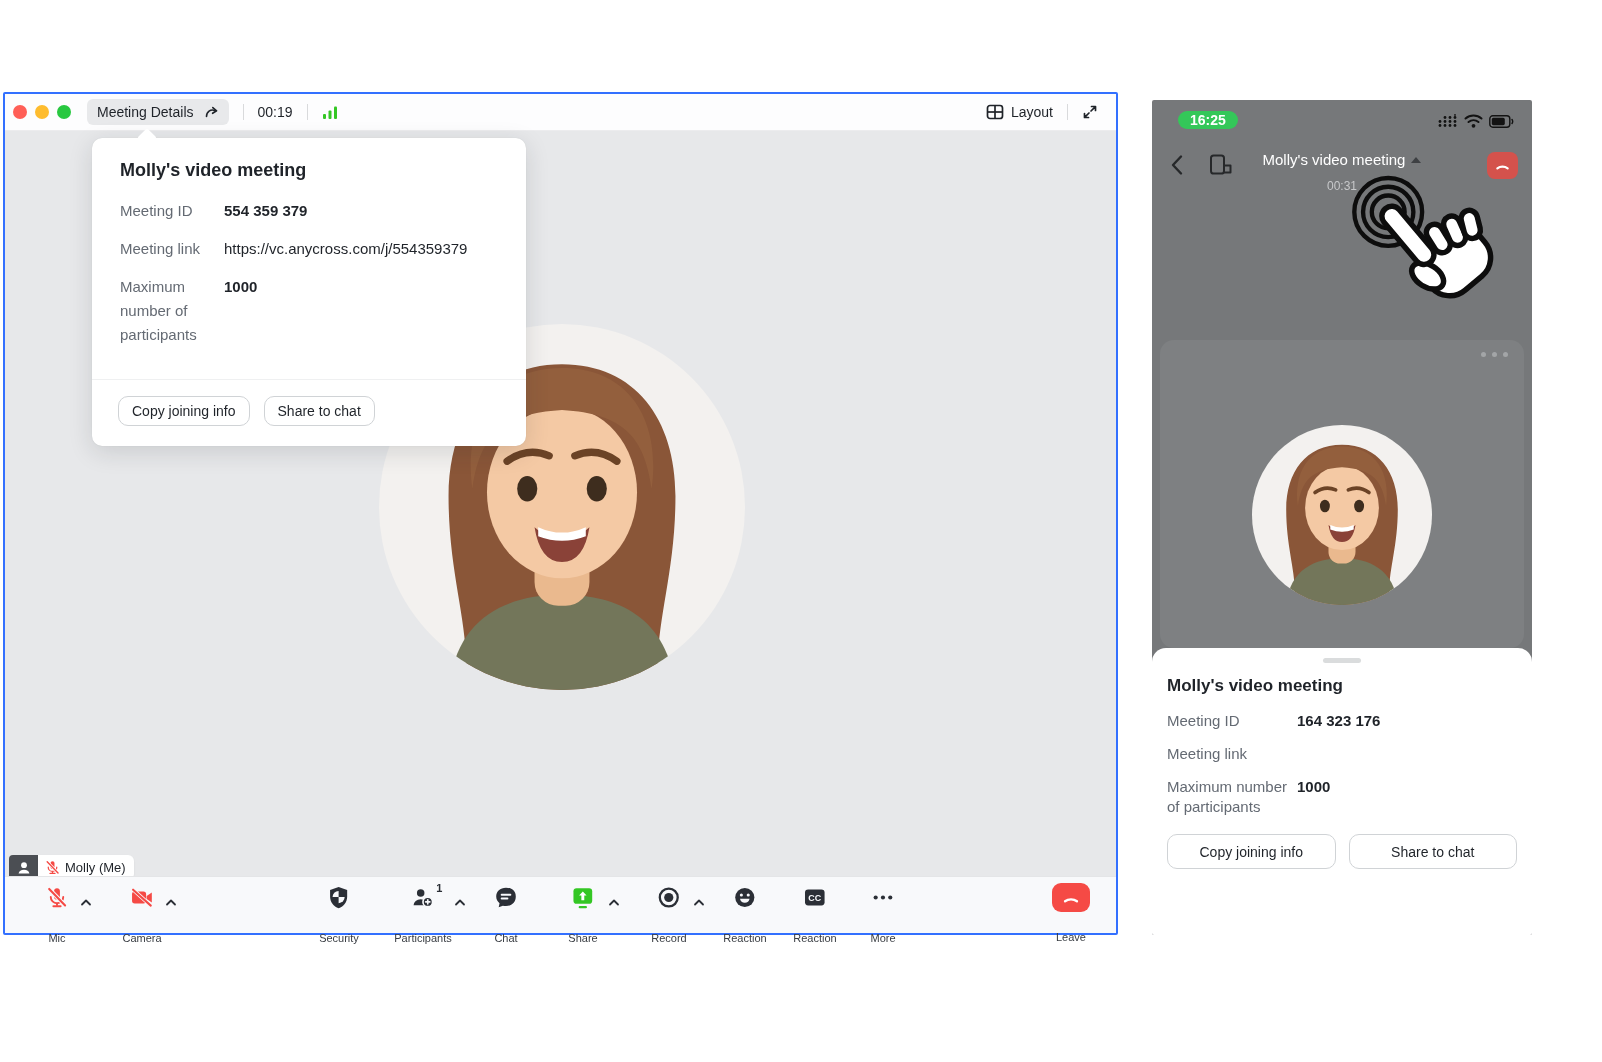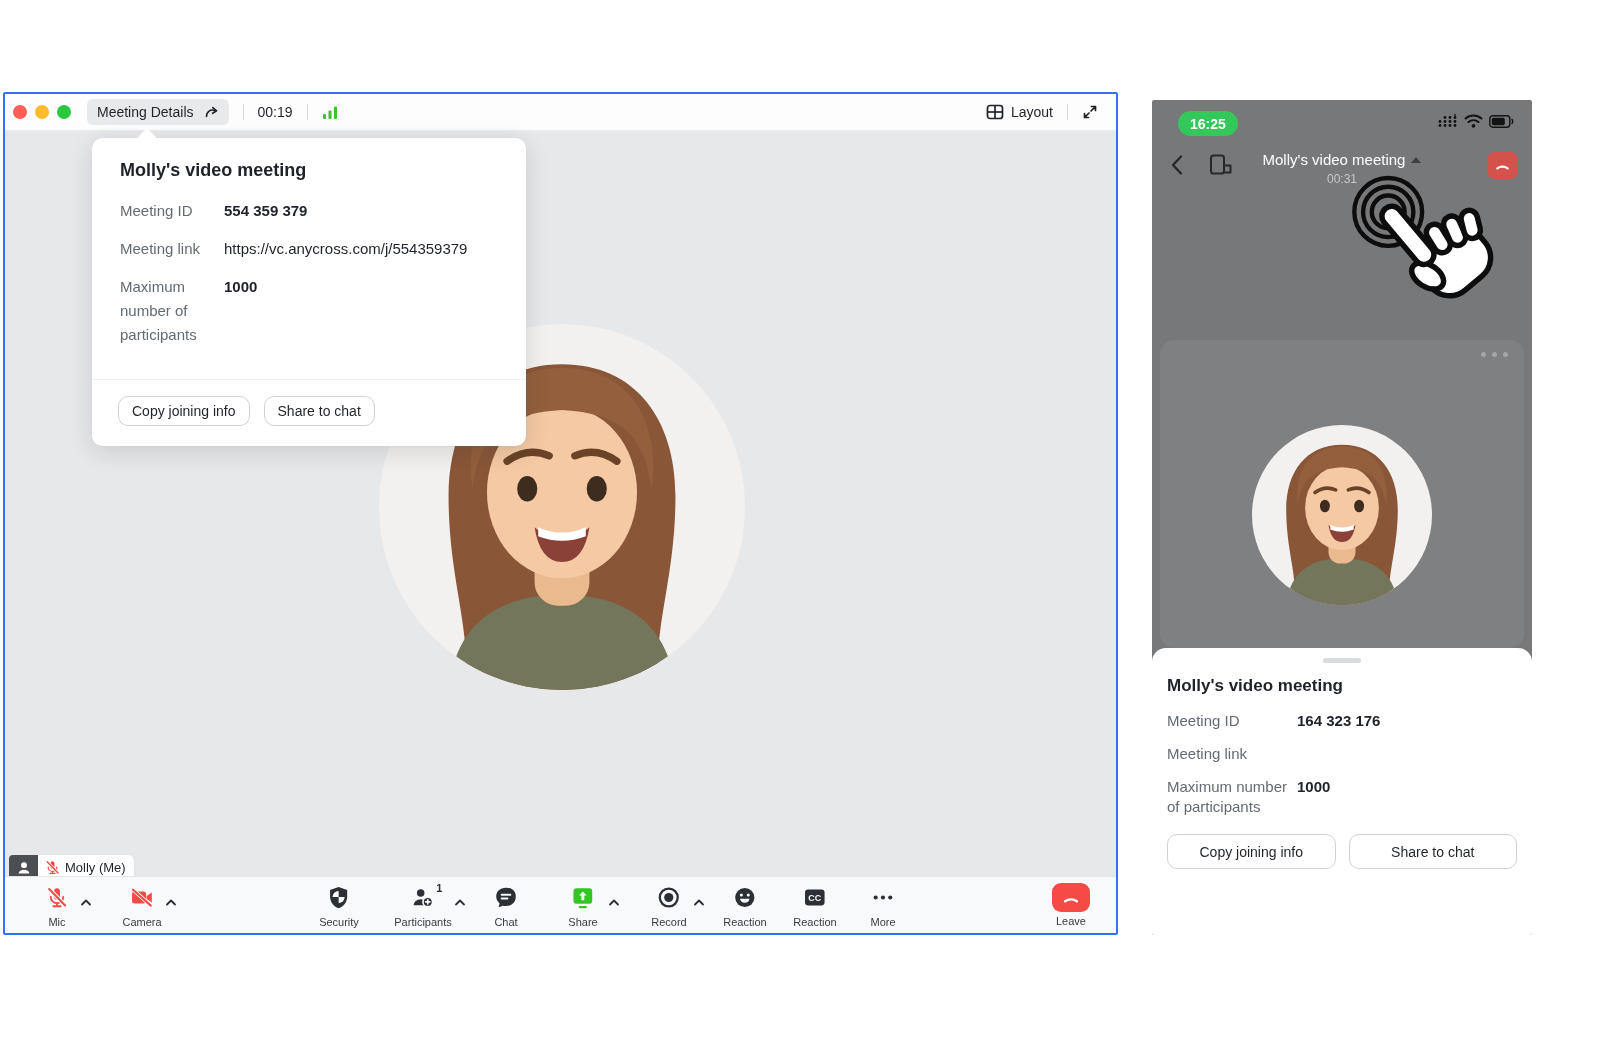--- a/index.html
+++ b/index.html
@@ -48,45 +48,45 @@
   .po-sep { height:1px; background:#eff0f1; }
   .po-actions { display:flex; gap:14px; padding:16px 26px 20px 26px; }
   .ghost-btn { background:#fff; border:1px solid #d0d3d6; border-radius:10px; padding:6px 13px;
                font-size:14px; color:#1f2329; cursor:pointer; font-family:inherit; }
 
   
   .toolbar { position:absolute; left:0; right:0; bottom:0; height:57px; background:#f8f9fb;
              border-top:1px solid #e4e5e7; }
   .tb-item { position:absolute; top:8px; transform:translateX(-50%); text-align:center; border:none;
              background:none; cursor:pointer; font-family:inherit; }
-  .tb-item .lbl { display:block; font-size:11px; color:#383c42; margin-top:3px; }
+  .tb-item .lbl { display:block; font-size:11px; color:#383c42; margin-top:19px; }
   .tb-chev { position:absolute; top:17px; transform:translateX(-50%); background:none; border:none;
              cursor:pointer; }
   .ic-dark { color:#2b2f36; }
   .ic-red { color:var(--danger_red,#f54a45); }
   .ic-green { color:var(--success_green,#34c724); }
   .pcount { position:absolute; top:-3px; right:-7px; font-size:11px; font-weight:700; color:#2b2f36; }
   .leave-sq { width:38px; height:29px; background:var(--danger_red,#f54a45); border-radius:9px;
               display:flex; align-items:center; justify-content:center; margin:0 auto; }
 
   
   .phone { position:absolute; left:1152px; top:100px; width:380px; height:835px; background:#76787a;
            border-radius:2px; overflow:hidden; }
-  .ph-time { position:absolute; left:26px; top:11px; height:25px; background:var(--status_green,#34c759);
+  .ph-time { position:absolute; left:26px; top:11px; height:18px; background:var(--status_green,#34c759);
              color:#fff; font-size:14px; font-weight:700; border-radius:13px; display:flex;
              align-items:center; padding:0 12px; }
   .ph-status-ic { position:absolute; right:18px; top:14px; display:flex; align-items:center; gap:6px;
                   color:#131313; }
   .ph-back { position:absolute; left:18px; top:54px; background:none; border:none; cursor:pointer; color:#26282a; }
   .ph-flip { position:absolute; left:56px; top:53px; background:none; border:none; cursor:pointer; color:#26282a; }
   .ph-titleblock { position:absolute; left:0; right:0; top:51px; text-align:center; pointer-events:none; }
   .ph-title { font-size:15px; color:#fff; display:inline-flex; align-items:center; gap:6px; }
   .ph-title .caret-up { width:0; height:0; border-left:5px solid transparent; border-right:5px solid transparent;
              border-bottom:6px solid #3e4043; }
-  .ph-timer { font-size:12px; color:#c7c8ca; margin-top:3px; }
+  .ph-timer { font-size:12px; color:#c7c8ca; margin-top:10px; }
   .ph-hangup { position:absolute; right:14px; top:52px; width:31px; height:27px; background:#d4524c;
                border:none; border-radius:8px; cursor:pointer; display:flex; align-items:center;
                justify-content:center; }
   .ph-tile { position:absolute; left:8px; top:240px; width:364px; height:308px; background:#7e8082;
              border-radius:14px; }
   .tile-more { position:absolute; top:12px; right:16px; display:flex; gap:6px; background:none;
                border:none; cursor:pointer; }
   .tile-more i { width:5px; height:5px; border-radius:50%; background:#a3a5a7; display:block; }
   .avatar-small { position:absolute; left:92px; top:85px; width:180px; height:180px; }
   .tap-hand { position:absolute; left:192px; top:66px; width:165px; height:175px; z-index:6; pointer-events:none; }

